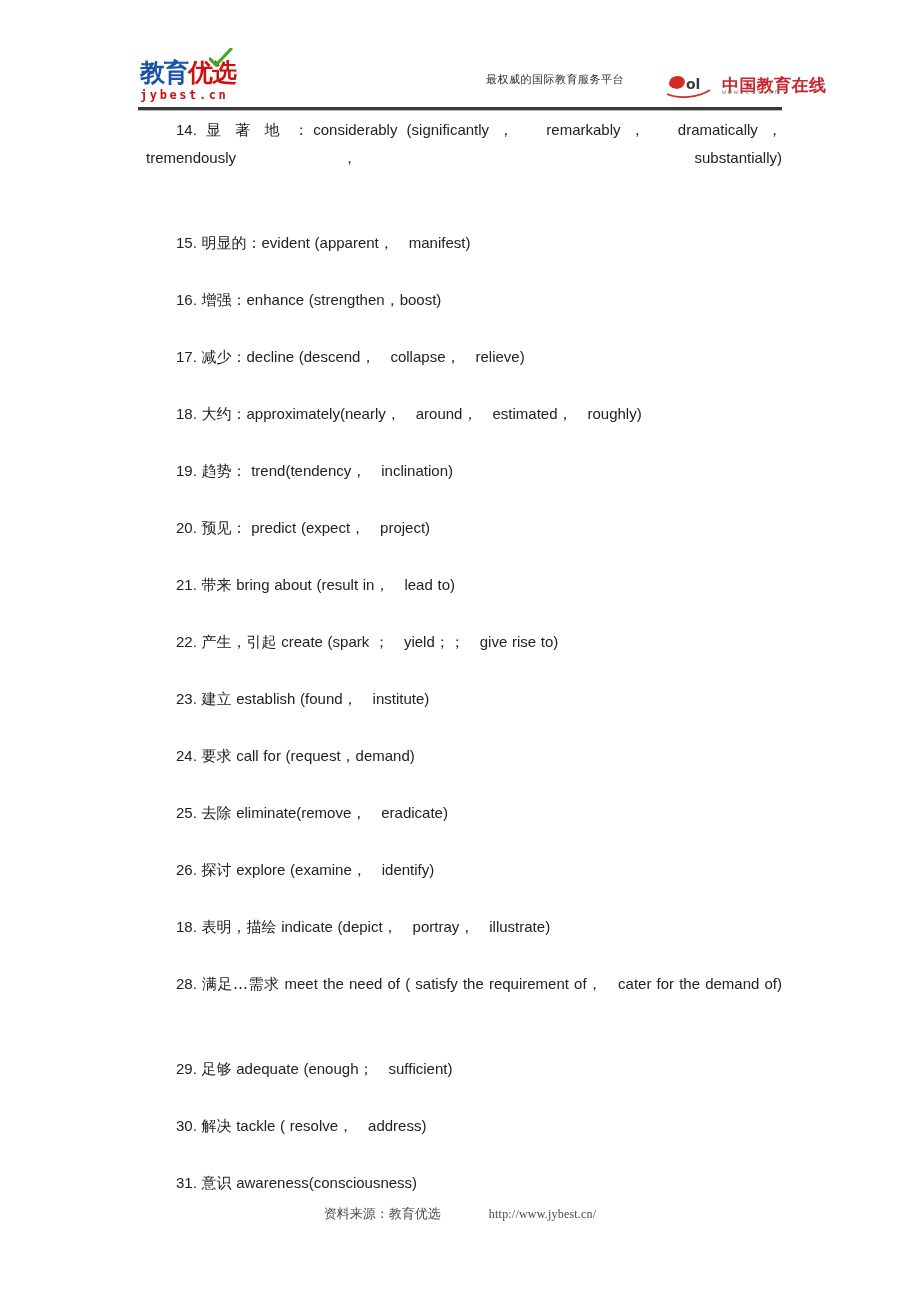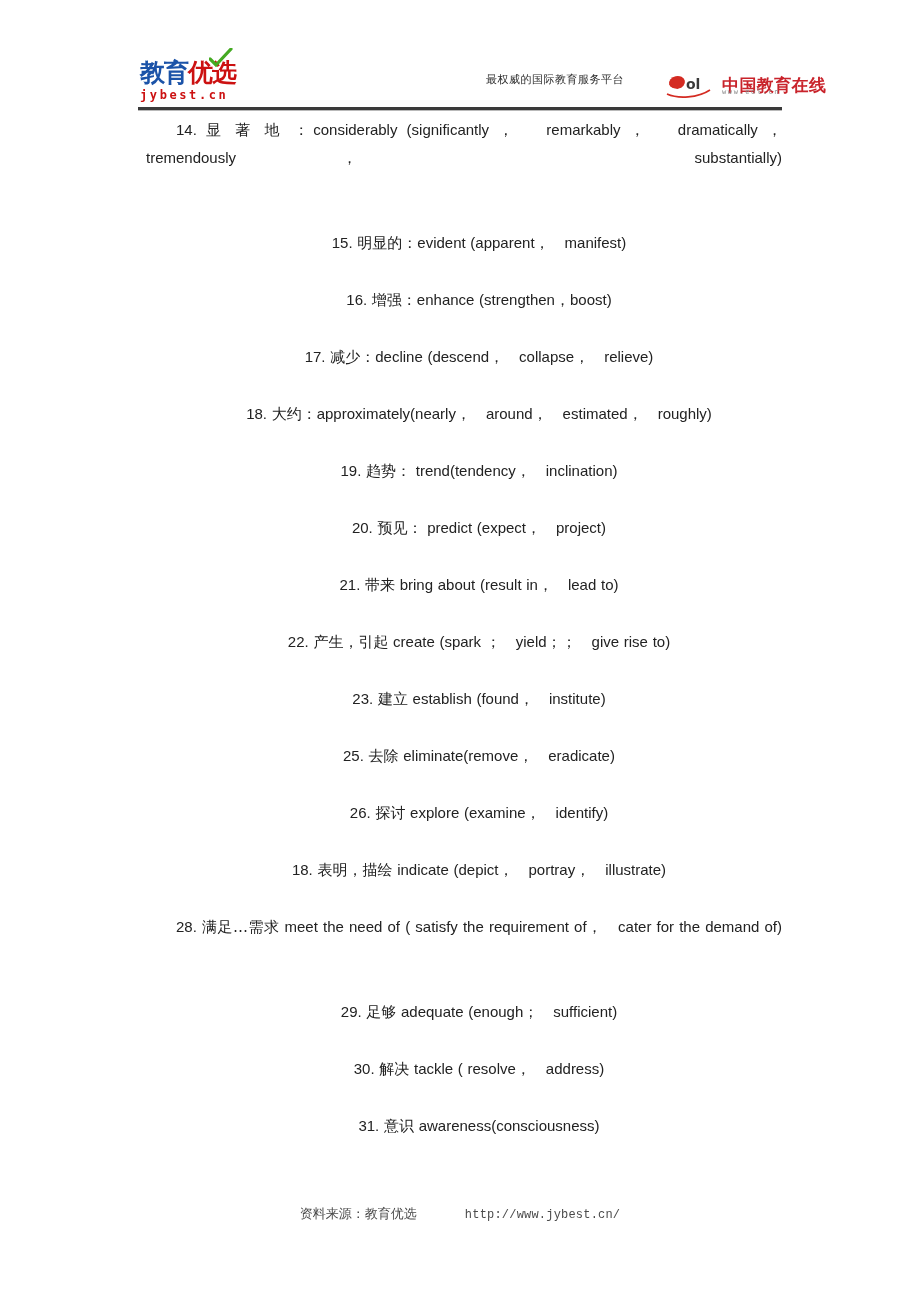--- a/index.html
+++ b/index.html
@@ -147,21 +147,21 @@
     text-justify: inter-character;
     margin: 0 0 29px 8px;
     word-spacing: 0.5px;
   }
   .entry .indent {
     display: inline-block;
     width: 30px;
   }
   
   .entry.single {
-    text-align: center;
+    text-align: left;
   }
   .entry.multi {
     text-align: justify;
   }
   .entry.multi::after {
     content: "";
     display: inline-block;
     width: 100%;
   }
 
@@ -174,21 +174,21 @@
     position: absolute;
     left: 0;
     top: 1205px;
     width: 920px;
     text-align: center;
     font-size: 13px;
     color: #4a4a4a;
     font-family: "DejaVu Serif", "Liberation Serif", serif;
   }
   .footer .f-url {
-    font-family: Liberation Mono, monospace;
+    font-family: Liberation Serif, serif;
     font-size: 12px;
     letter-spacing: 0.2px;
     padding-left: 44px;
   }
 </style>
 </head>
 <body>
 
 <div class="page">
 
@@ -234,20 +234,21 @@
     <p class="entry single"><span class="indent"></span><span>19.</span> <span class="cjk">趋势：</span><span> trend(tendency，　inclination)</span></p>
 
     <p class="entry single"><span class="indent"></span><span>20.</span> <span class="cjk">预见：</span><span> predict (expect，　project)</span></p>
 
     <p class="entry single"><span class="indent"></span><span>21.</span> <span class="cjk">带来</span><span> bring about (result in，　lead to)</span></p>
 
     <p class="entry single"><span class="indent"></span><span>22.</span> <span class="cjk">产生，引起</span><span> create (spark ；　yield；；　give rise to)</span></p>
 
     <p class="entry single"><span class="indent"></span><span>23.</span> <span class="cjk">建立</span><span> establish (found，　institute)</span></p>
 
+    <p class="entry single"><span class="indent"></span><span>24.</span> <span class="cjk">要求</span><span> call for (request，demand)</span></p>
 
     <p class="entry single"><span class="indent"></span><span>25.</span> <span class="cjk">去除</span><span> eliminate(remove，　eradicate)</span></p>
 
     <p class="entry single"><span class="indent"></span><span>26.</span> <span class="cjk">探讨</span><span> explore (examine，　identify)</span></p>
 
     <p class="entry single"><span class="indent"></span><span>18.</span> <span class="cjk">表明，描绘</span><span> indicate (depict，　portray，　illustrate)</span></p>
 
     <p class="entry multi"><span class="indent"></span><span>28.</span> <span class="cjk">满足…需求</span><span> meet the need of ( satisfy the requirement of，　cater for the demand of)</span></p>
 
     <p class="entry single"><span class="indent"></span><span>29.</span> <span class="cjk">足够</span><span> adequate (enough；　sufficient)</span></p>

